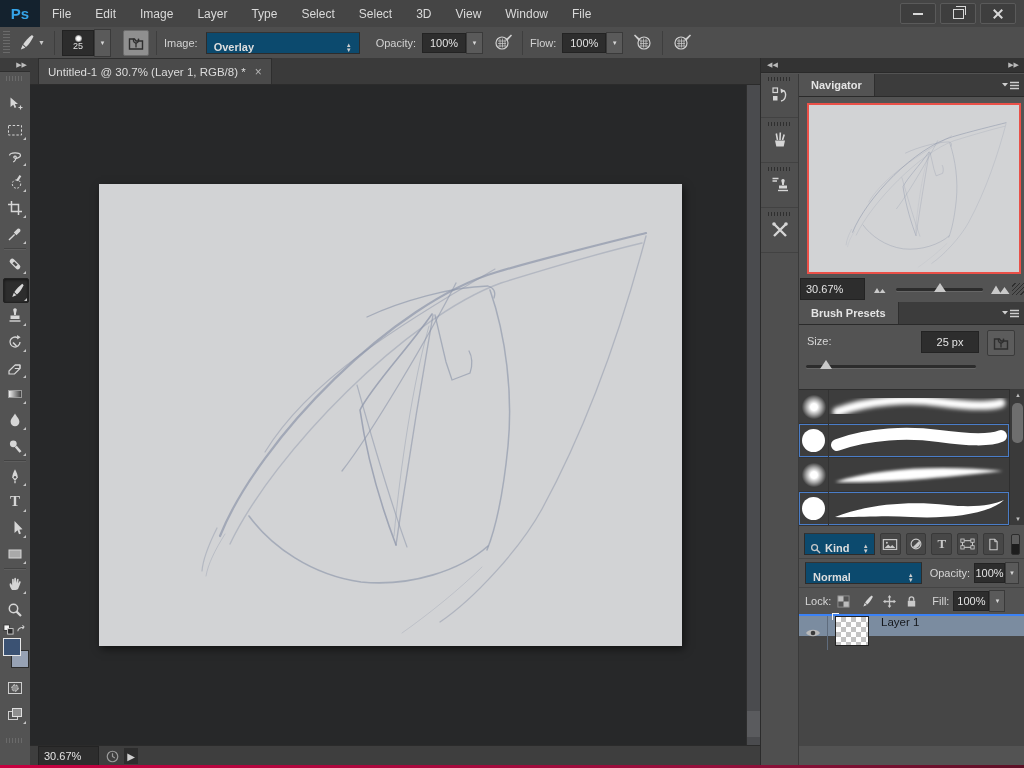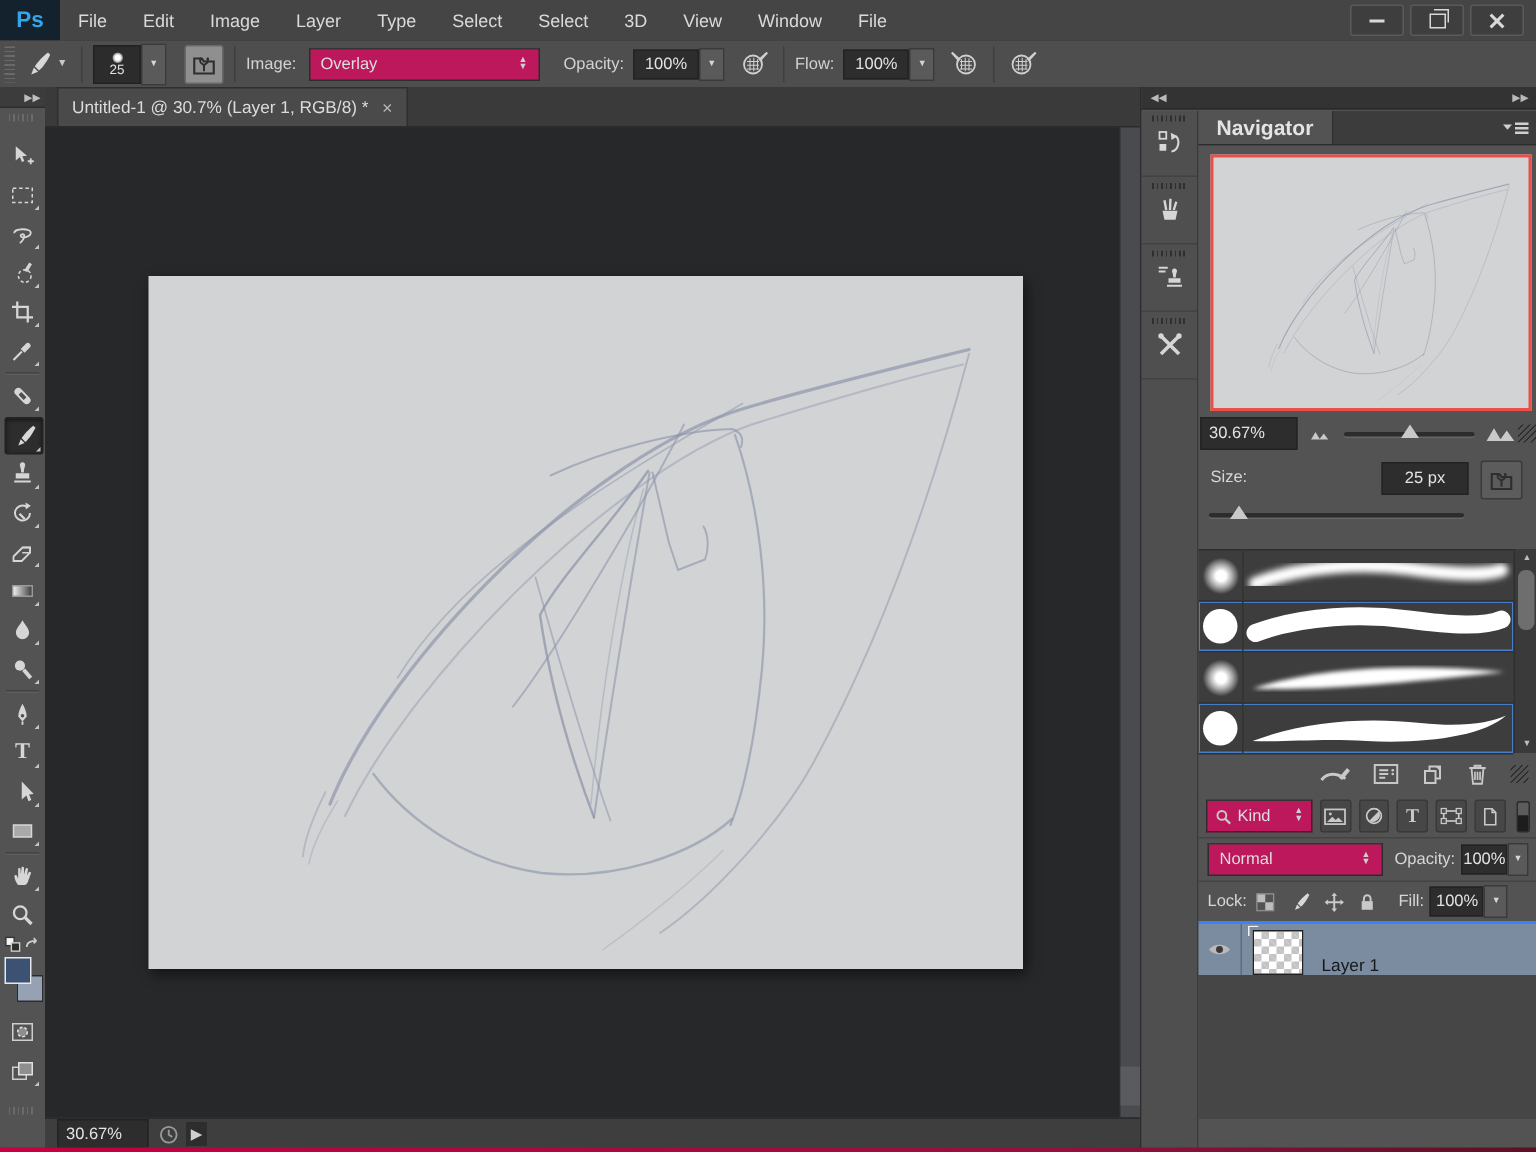--- a/index.html
+++ b/index.html
@@ -19,21 +19,21 @@
   .glyph-rest::before{content:"";position:absolute;left:2px;top:-4px;width:9px;height:8px;border:1.5px solid #d9d9d9;border-bottom:none;border-left:none;}
   .glyph-x{width:10px;height:10px;position:relative;}
   .glyph-x::before,.glyph-x::after{content:"";position:absolute;left:4px;top:-1px;width:2px;height:12px;background:#d9d9d9;}
   .glyph-x::before{transform:rotate(45deg);} .glyph-x::after{transform:rotate(-45deg);}
   
   #optionsbar{left:0;top:27px;width:1024px;height:31px;background:#4e4e4e;border-bottom:1px solid #2b2b2b;display:flex;align-items:center;}
   .grip-v{width:7px;height:24px;margin:0 3px;background:repeating-linear-gradient(to bottom,#6a6a6a 0 1px,transparent 1px 3px);}
   .sep-v{width:1px;height:24px;background:#3e3e3e;margin:0 7px;}
   .field{background:#2d2d2d;border:1px solid #232323;color:#e3e3e3;font-size:11px;display:flex;align-items:center;justify-content:center;height:18px;}
   .combo-btn{width:15px;height:20px;background:#5a5a5a;border:1px solid #3a3a3a;display:flex;flex-direction:column;align-items:center;justify-content:center;color:#d6d6d6;font-size:6px;line-height:6px;}
-  .select{background:#be185d;border:1px solid #2c2c2c;border-top-color:#343434;color:#dedede;font-size:11px;display:flex;align-items:center;padding:0 7px;height:20px;}
+  .select{background:#0c4a6e;border:1px solid #2c2c2c;border-top-color:#343434;color:#dedede;font-size:11px;display:flex;align-items:flex-end;padding:0 7px;height:20px;font-weight:bold;}
   .updown{margin-left:auto;font-size:6px;color:#cfcfcf;line-height:5px;text-align:center;}
   .lbl{font-size:11px;color:#d2d2d2;}
   .brushprev{width:30px;height:24px;background:#2c2c2c;border:1px solid #222;display:flex;flex-direction:column;align-items:center;justify-content:center;}
   .brushprev .dot{width:7px;height:7px;border-radius:50%;background:radial-gradient(circle,#fff 35%,rgba(255,255,255,.25) 80%,transparent 100%);}
   .brushprev .num{color:#e0e0e0;font-size:9px;line-height:9px;}
   .opt-iconbtn{width:24px;height:24px;display:flex;align-items:center;justify-content:center;}
   .opt-iconbtn.lit{background:#8f8f8f;border:1px solid #6b6b6b;border-radius:2px;}
   
   #toolbar{left:0;top:58px;width:30px;height:710px;background:#535353;border-right:1px solid #2b2b2b;}
   #toolbar .mini-head{height:13px;background:#3c3c3c;border-bottom:1px solid #2e2e2e;color:#bdbdbd;font-size:7px;display:flex;align-items:center;justify-content:flex-end;padding-right:3px;}
@@ -53,21 +53,21 @@
   #vscroll .corner{position:absolute;left:0;bottom:8px;width:14px;height:26px;background:#5a5b5e;}
   #statusbar{left:30px;top:745px;width:731px;height:20px;background:#3e3e3e;border-top:1px solid #2b2b2b;display:flex;align-items:center;}
   
   #dock{left:760px;top:58px;width:264px;height:710px;background:#535353;border-left:1px solid #2b2b2b;}
   #dockhead{position:absolute;left:0;top:0;width:264px;height:15px;background:#333;border-bottom:1px solid #2a2a2a;color:#b9b9b9;font-size:7px;display:flex;align-items:center;justify-content:space-between;padding:0 6px;box-sizing:border-box;}
   #iconstrip{position:absolute;left:0;top:16px;width:37px;height:694px;background:#4f4f4f;border-right:1px solid #3a3a3a;}
   .strip-btn{position:absolute;left:0;width:37px;height:44px;border-bottom:1px solid #424242;display:flex;flex-direction:column;align-items:center;padding-top:3px;box-sizing:border-box;}
   .strip-btn .grip{width:24px;height:4px;background:repeating-linear-gradient(to right,#2f2f2f 0 1px,transparent 1px 3px);margin-bottom:4px;}
   .panelcol{position:absolute;left:38px;top:16px;width:226px;}
   .phead{background:#3c3c3c;border-bottom:1px solid #2a2a2a;height:22px;display:flex;align-items:flex-end;position:relative;}
-  .ptab{height:22px;background:#535353;display:flex;align-items:center;padding:0 12px;font-size:14px;font-weight:700;color:#e4e4e4;border-right:1px solid #2e2e2e;box-sizing:border-box;}
+  .ptab{height:22px;background:#535353;display:flex;align-items:center;padding:0 12px;font-size:11px;font-weight:700;color:#e4e4e4;border-right:1px solid #2e2e2e;box-sizing:border-box;}
   .ptab.inactive{background:transparent;font-weight:400;color:#a3a3a3;border-right:none;}
   .pmenu{position:absolute;right:5px;top:7px;}
   .panel-body{background:#535353;position:relative;}
   
   #nav-preview{position:absolute;left:8px;top:6px;width:210px;height:167px;border:2px solid #ea5048;background:#d2d3d5;}
   #nav-foot{position:absolute;left:0;top:181px;width:226px;height:22px;display:flex;align-items:center;}
   .slider-track{height:3px;background:#2c2c2c;border-radius:2px;box-shadow:0 1px 0 #666;position:relative;}
   .slider-thumb{position:absolute;top:-5px;width:0;height:0;border-left:6px solid transparent;border-right:6px solid transparent;border-bottom:9px solid #c9c9c9;}
   .gripcorner{width:12px;height:12px;background:repeating-linear-gradient(135deg,transparent 0 2px,#2f2f2f 2px 3px);}
   
@@ -76,21 +76,21 @@
   .bp-row.sel{box-shadow:inset 0 0 0 1px #4a7dc8;}
   .bp-thumb{width:30px;height:33px;display:flex;align-items:center;justify-content:center;border-right:1px solid #333;}
   .dot-soft{width:24px;height:24px;background:radial-gradient(circle,#fff 20%,rgba(255,255,255,.55) 45%,transparent 72%);}
   .dot-hard{width:23px;height:23px;border-radius:50%;background:#fff;}
   .bp-stroke{flex:1;position:relative;}
   #bp-scroll{position:absolute;left:210px;top:64px;width:16px;height:136px;background:#3a3a3a;border-left:1px solid #2e2e2e;}
   .scr-btn{width:16px;height:12px;display:flex;align-items:center;justify-content:center;color:#bdbdbd;font-size:6px;}
   .scr-thumb{position:absolute;left:2px;top:14px;width:11px;height:40px;background:#6e6e6e;border-radius:5px;}
   #bp-foot{position:absolute;left:0;top:201px;width:226px;height:25px;display:flex;align-items:center;justify-content:flex-end;gap:14px;padding-right:6px;box-sizing:border-box;}
   
-  .lr-row34{position:absolute;left:0;width:226px;height:34px;display:flex;align-items:flex-end;}
+  .lr-row34{position:absolute;left:0;width:226px;height:20px;display:flex;align-items:flex-start;}
   .eye-cell{width:29px;height:34px;display:flex;align-items:center;justify-content:center;border-right:1px solid #3a3a3a;box-sizing:border-box;}
   .thumb{width:32px;height:28px;margin-left:7px;border:1px solid #222;}
   .checker{background-color:#fff;background-image:linear-gradient(45deg,#c3c3c3 25%,transparent 25%,transparent 75%,#c3c3c3 75%),linear-gradient(45deg,#c3c3c3 25%,transparent 25%,transparent 75%,#c3c3c3 75%);background-size:10px 10px;background-position:0 0,5px 5px;}
   .corners{position:relative;}
   .corners::before{content:"";position:absolute;inset:-4px;border:1px solid #f2f2f2;clip-path:polygon(0 0,7px 0,7px 2px,2px 2px,2px 7px,0 7px, 0 0);}
   .mini-iconbtn{width:23px;height:20px;background:#474747;border:1px solid #393939;display:flex;align-items:center;justify-content:center;border-radius:2px;}
   
   #redstripe{left:0;top:765px;width:1024px;height:3px;background:linear-gradient(to right,#c70040,#94103c 70%,#5d1026);}
   svg{display:block;}
 </style>
@@ -669,20 +669,28 @@
             <svg width="22" height="12">
               <use href="#i-zoomin-mtn"></use>
             </svg>
           </div>
         <div class="gripcorner" style="margin-left:auto;margin-right:1px"></div>
       </div>
     </div>
   </div>
 
   <div class="panelcol" style="top:244px">
+    <div class="phead">
+      <div class="ptab">Brush Presets</div>
+      <div class="pmenu">
+          <svg width="18" height="10">
+            <use href="#i-pmenu"></use>
+          </svg>
+        </div>
+    </div>
     <div class="panel-body" style="height:226px">
       <span class="txt abs" style="left:8px;top:10px">Size:</span>
       <div class="field abs" style="left:122px;top:6px;width:56px;height:20px">25 px</div>
       <div class="abs" style="left:188px;top:5px;width:26px;height:24px;background:#5c5c5c;border:1px solid #3a3a3a;border-radius:2px;display:flex;align-items:center;justify-content:center">
         <svg width="18" height="18">
             <use href="#i-presetfolder"></use>
           </svg>
       </div>
       <div class="slider-track abs" style="left:7px;top:40px;width:170px">
         <span class="slider-thumb" style="left:14px"></span>

